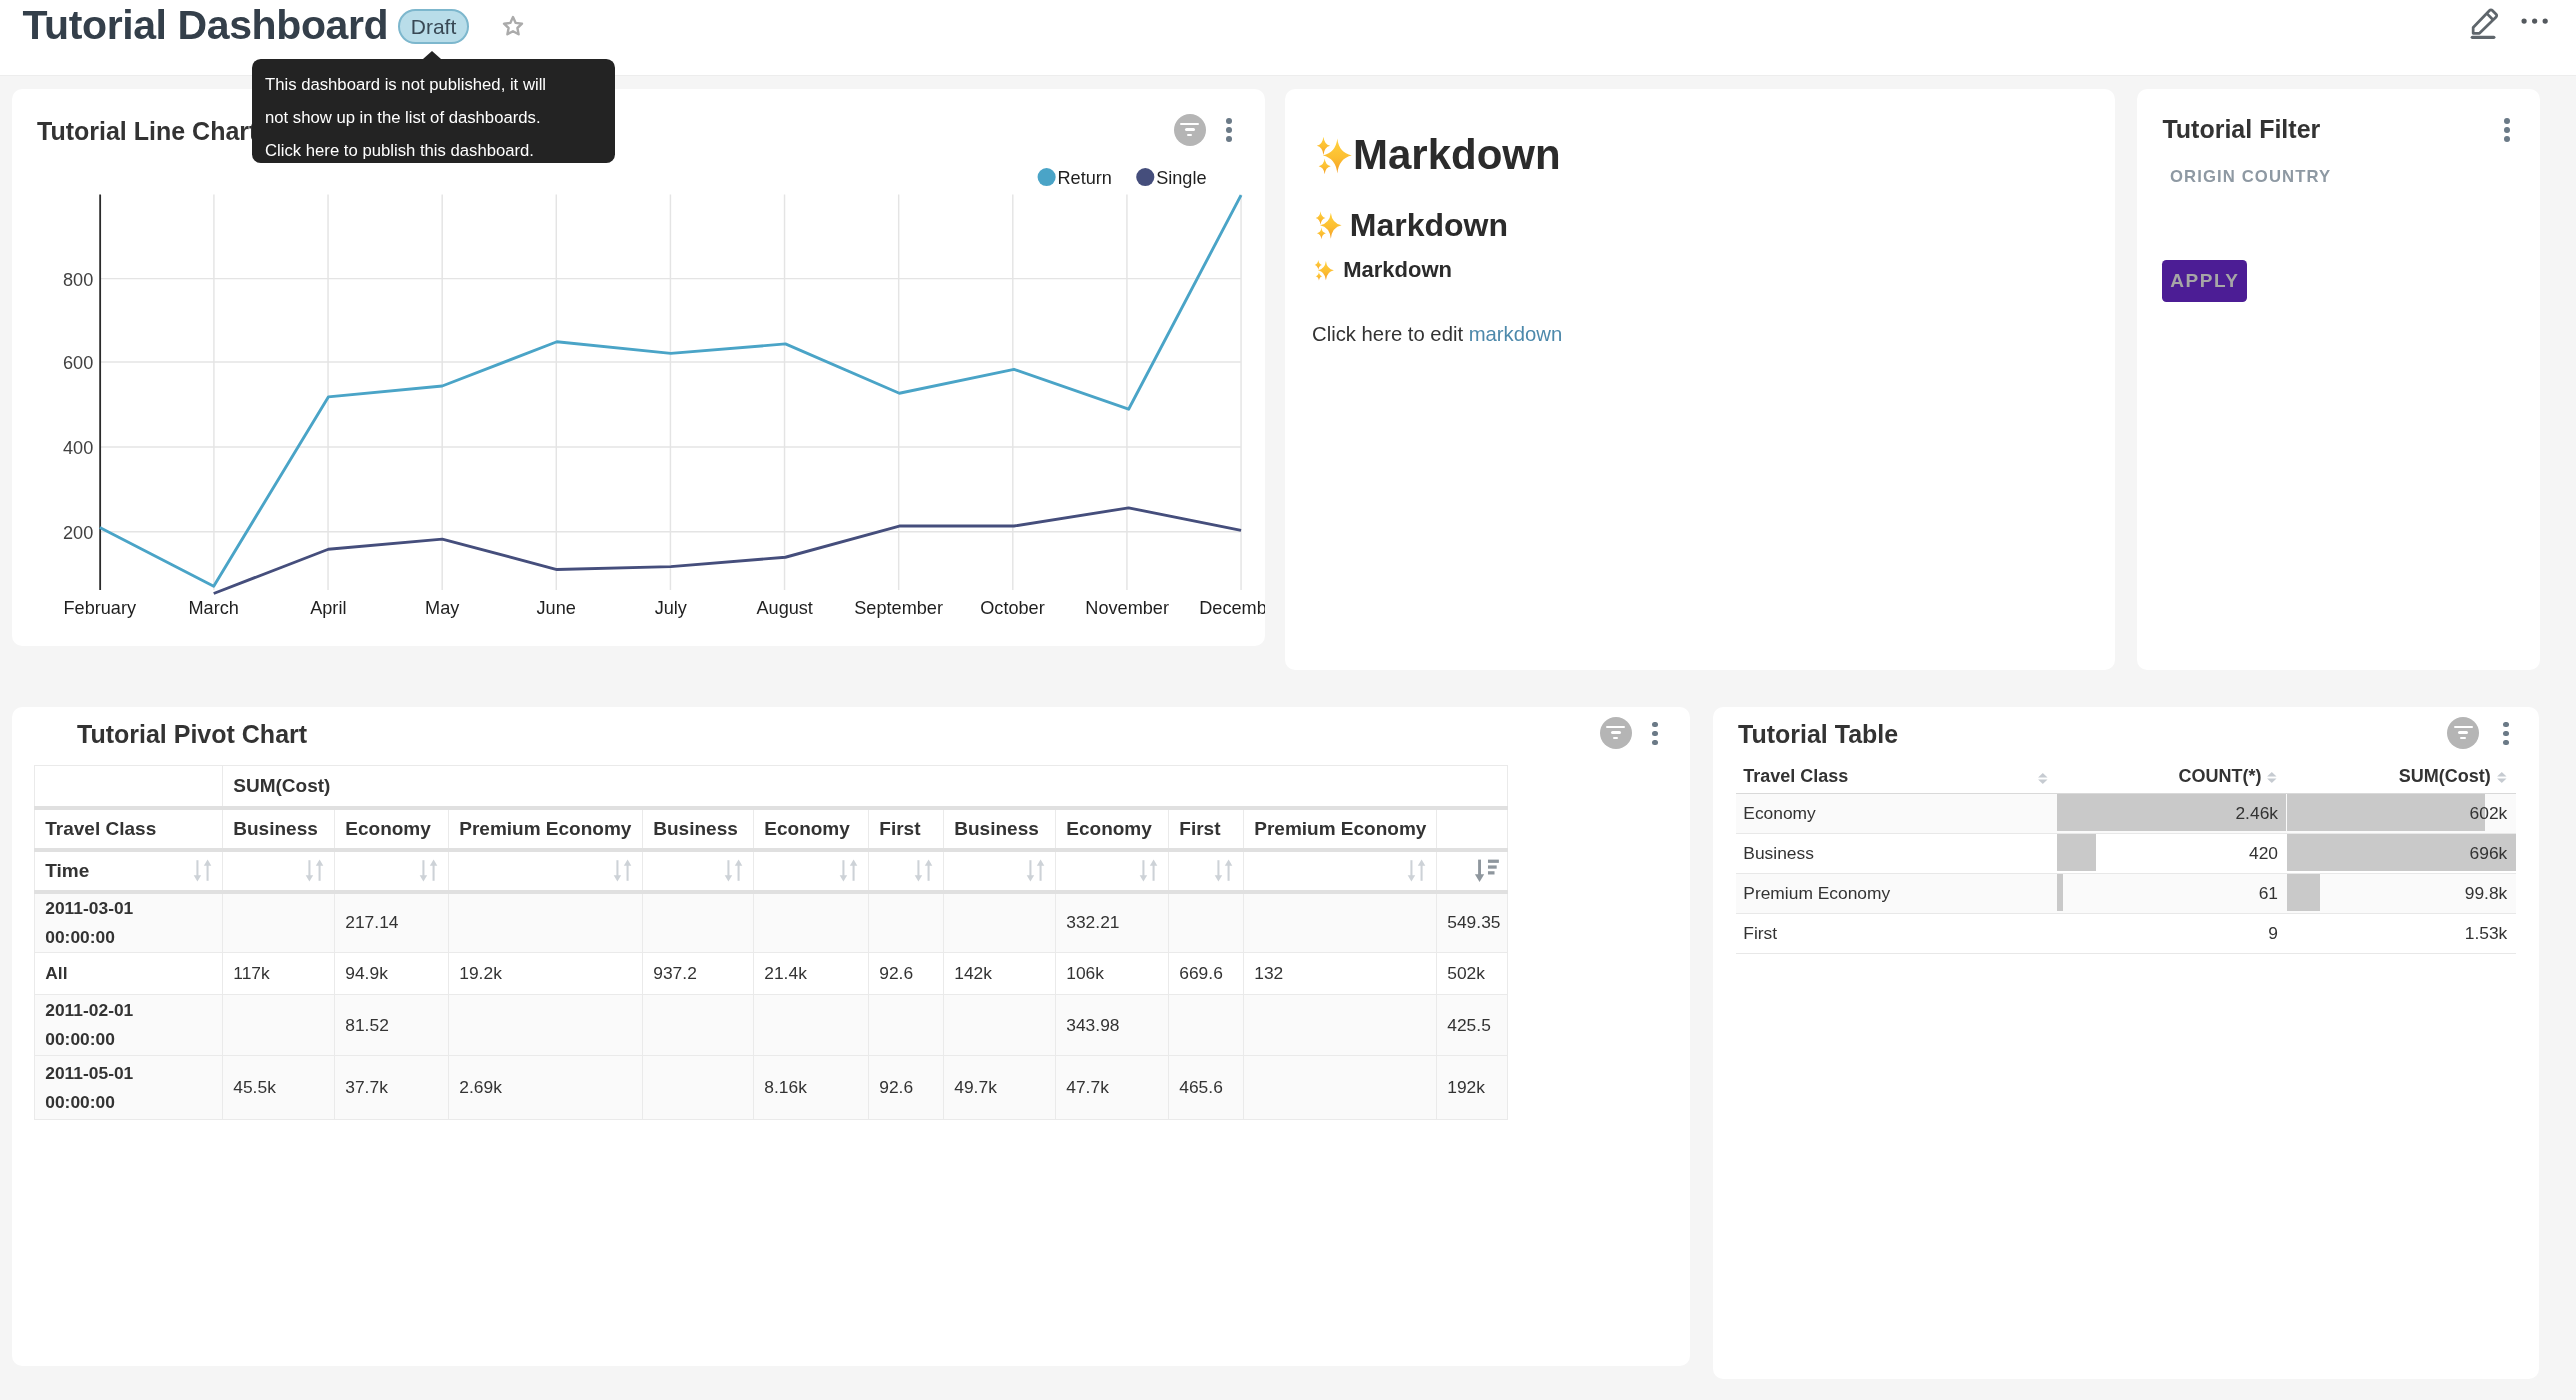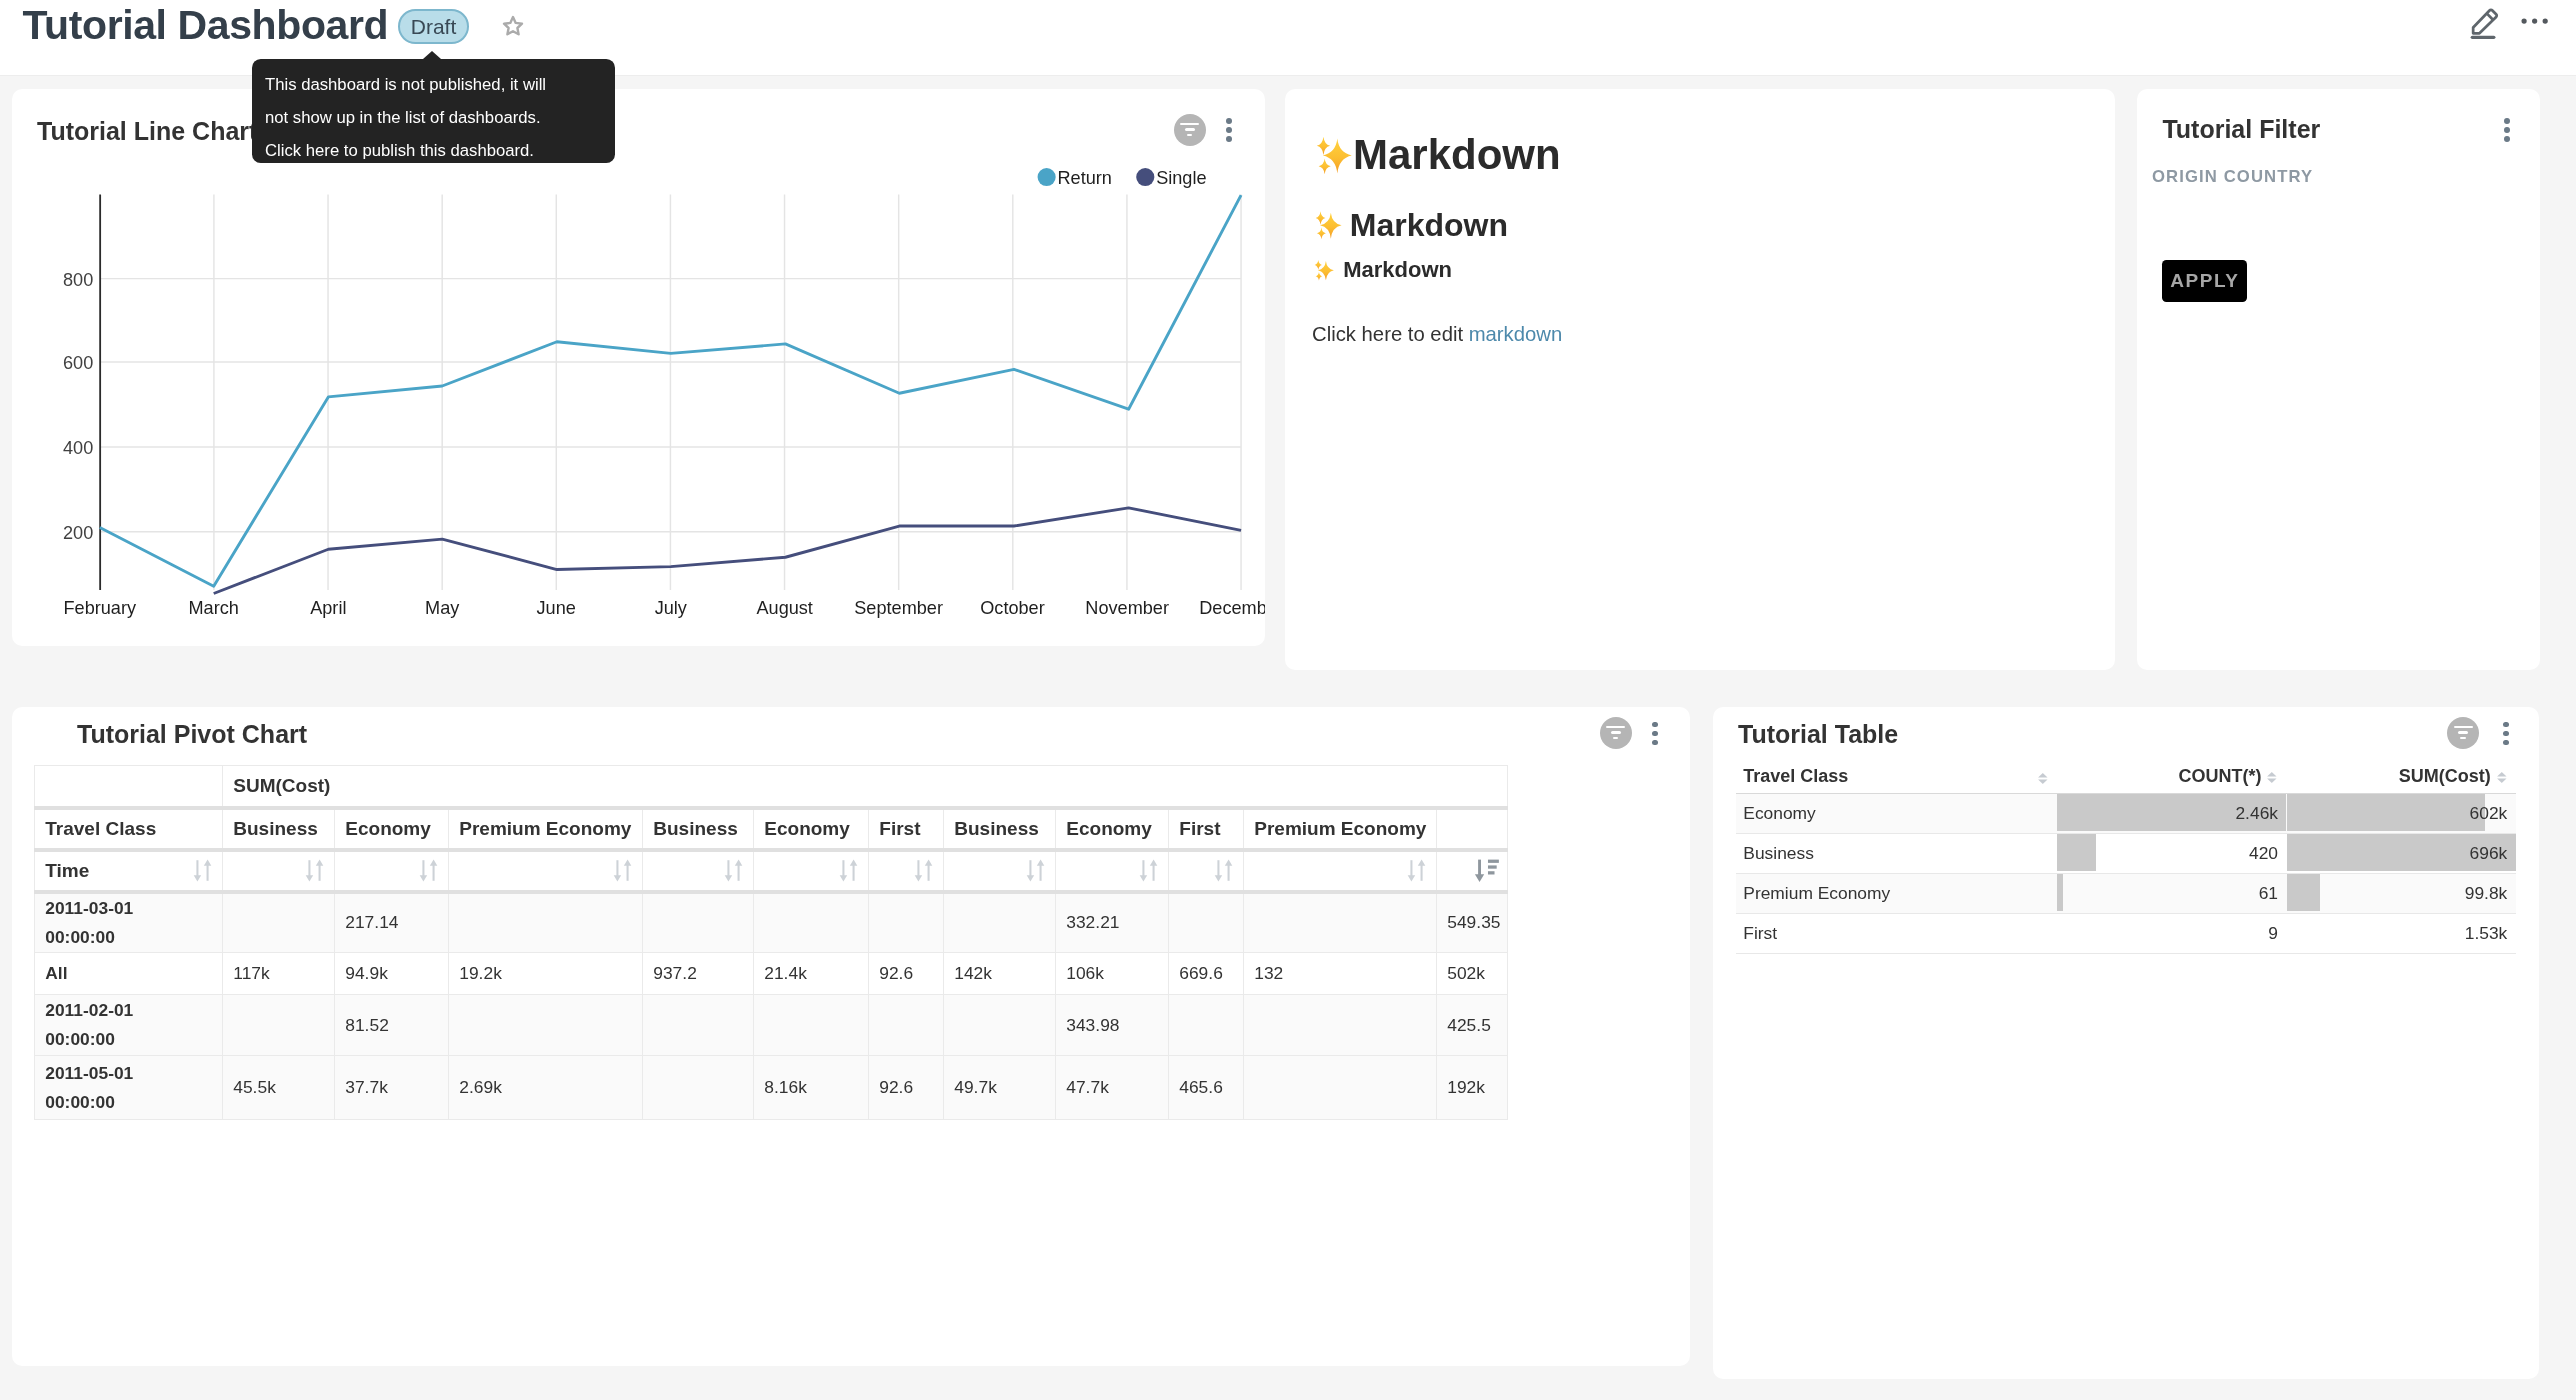--- a/index.html
+++ b/index.html
@@ -169,22 +169,22 @@
   </div>
   <div style="position:absolute;left:27px;top:234px;font-size:20.3px;color:#333;">Click here to edit <span style="color:#4d89ab;">markdown</span></div>
 </div>
 <div class="card" id="card-filter">
   <div class="ctitle" style="left:25.4px;top:26px;">Tutorial Filter</div>
   <div class="kebab" style="left:366px;top:29px;">
       <i></i>
       <i></i>
       <i></i>
     </div>
-  <div style="position:absolute;left:15px;top:78px;font-size:16.7px;font-weight:bold;color:#8e99a3;letter-spacing:1.1px;">ORIGIN COUNTRY</div>
-  <div style="position:absolute;left:25.4px;top:171px;width:85px;height:42px;border-radius:4.4px;background:#000000;text-align:center;line-height:42px;font-size:19px;font-weight:bold;color:#a6a6a6;letter-spacing:1.5px;">APPLY</div>
+  <div style="position:absolute;left:33px;top:78px;font-size:16.7px;font-weight:bold;color:#8e99a3;letter-spacing:1.1px;">ORIGIN COUNTRY</div>
+  <div style="position:absolute;left:25.4px;top:171px;width:85px;height:42px;border-radius:4.4px;background:#4c1d95;text-align:center;line-height:42px;font-size:19px;font-weight:bold;color:#a6a6a6;letter-spacing:1.5px;">APPLY</div>
 </div>
 <div class="card" id="card-pivot">
   <div class="ctitle" style="left:25.4px;top:13px;margin-left:40px;">Tutorial Pivot Chart</div>
   <div class="funnel" style="left:1588px;top:10.2px;">
       <i class="f1"></i>
       <i class="f2"></i>
       <i class="f3"></i>
     </div>
   <div class="kebab" style="left:1640px;top:14.5px;">
       <i></i>

